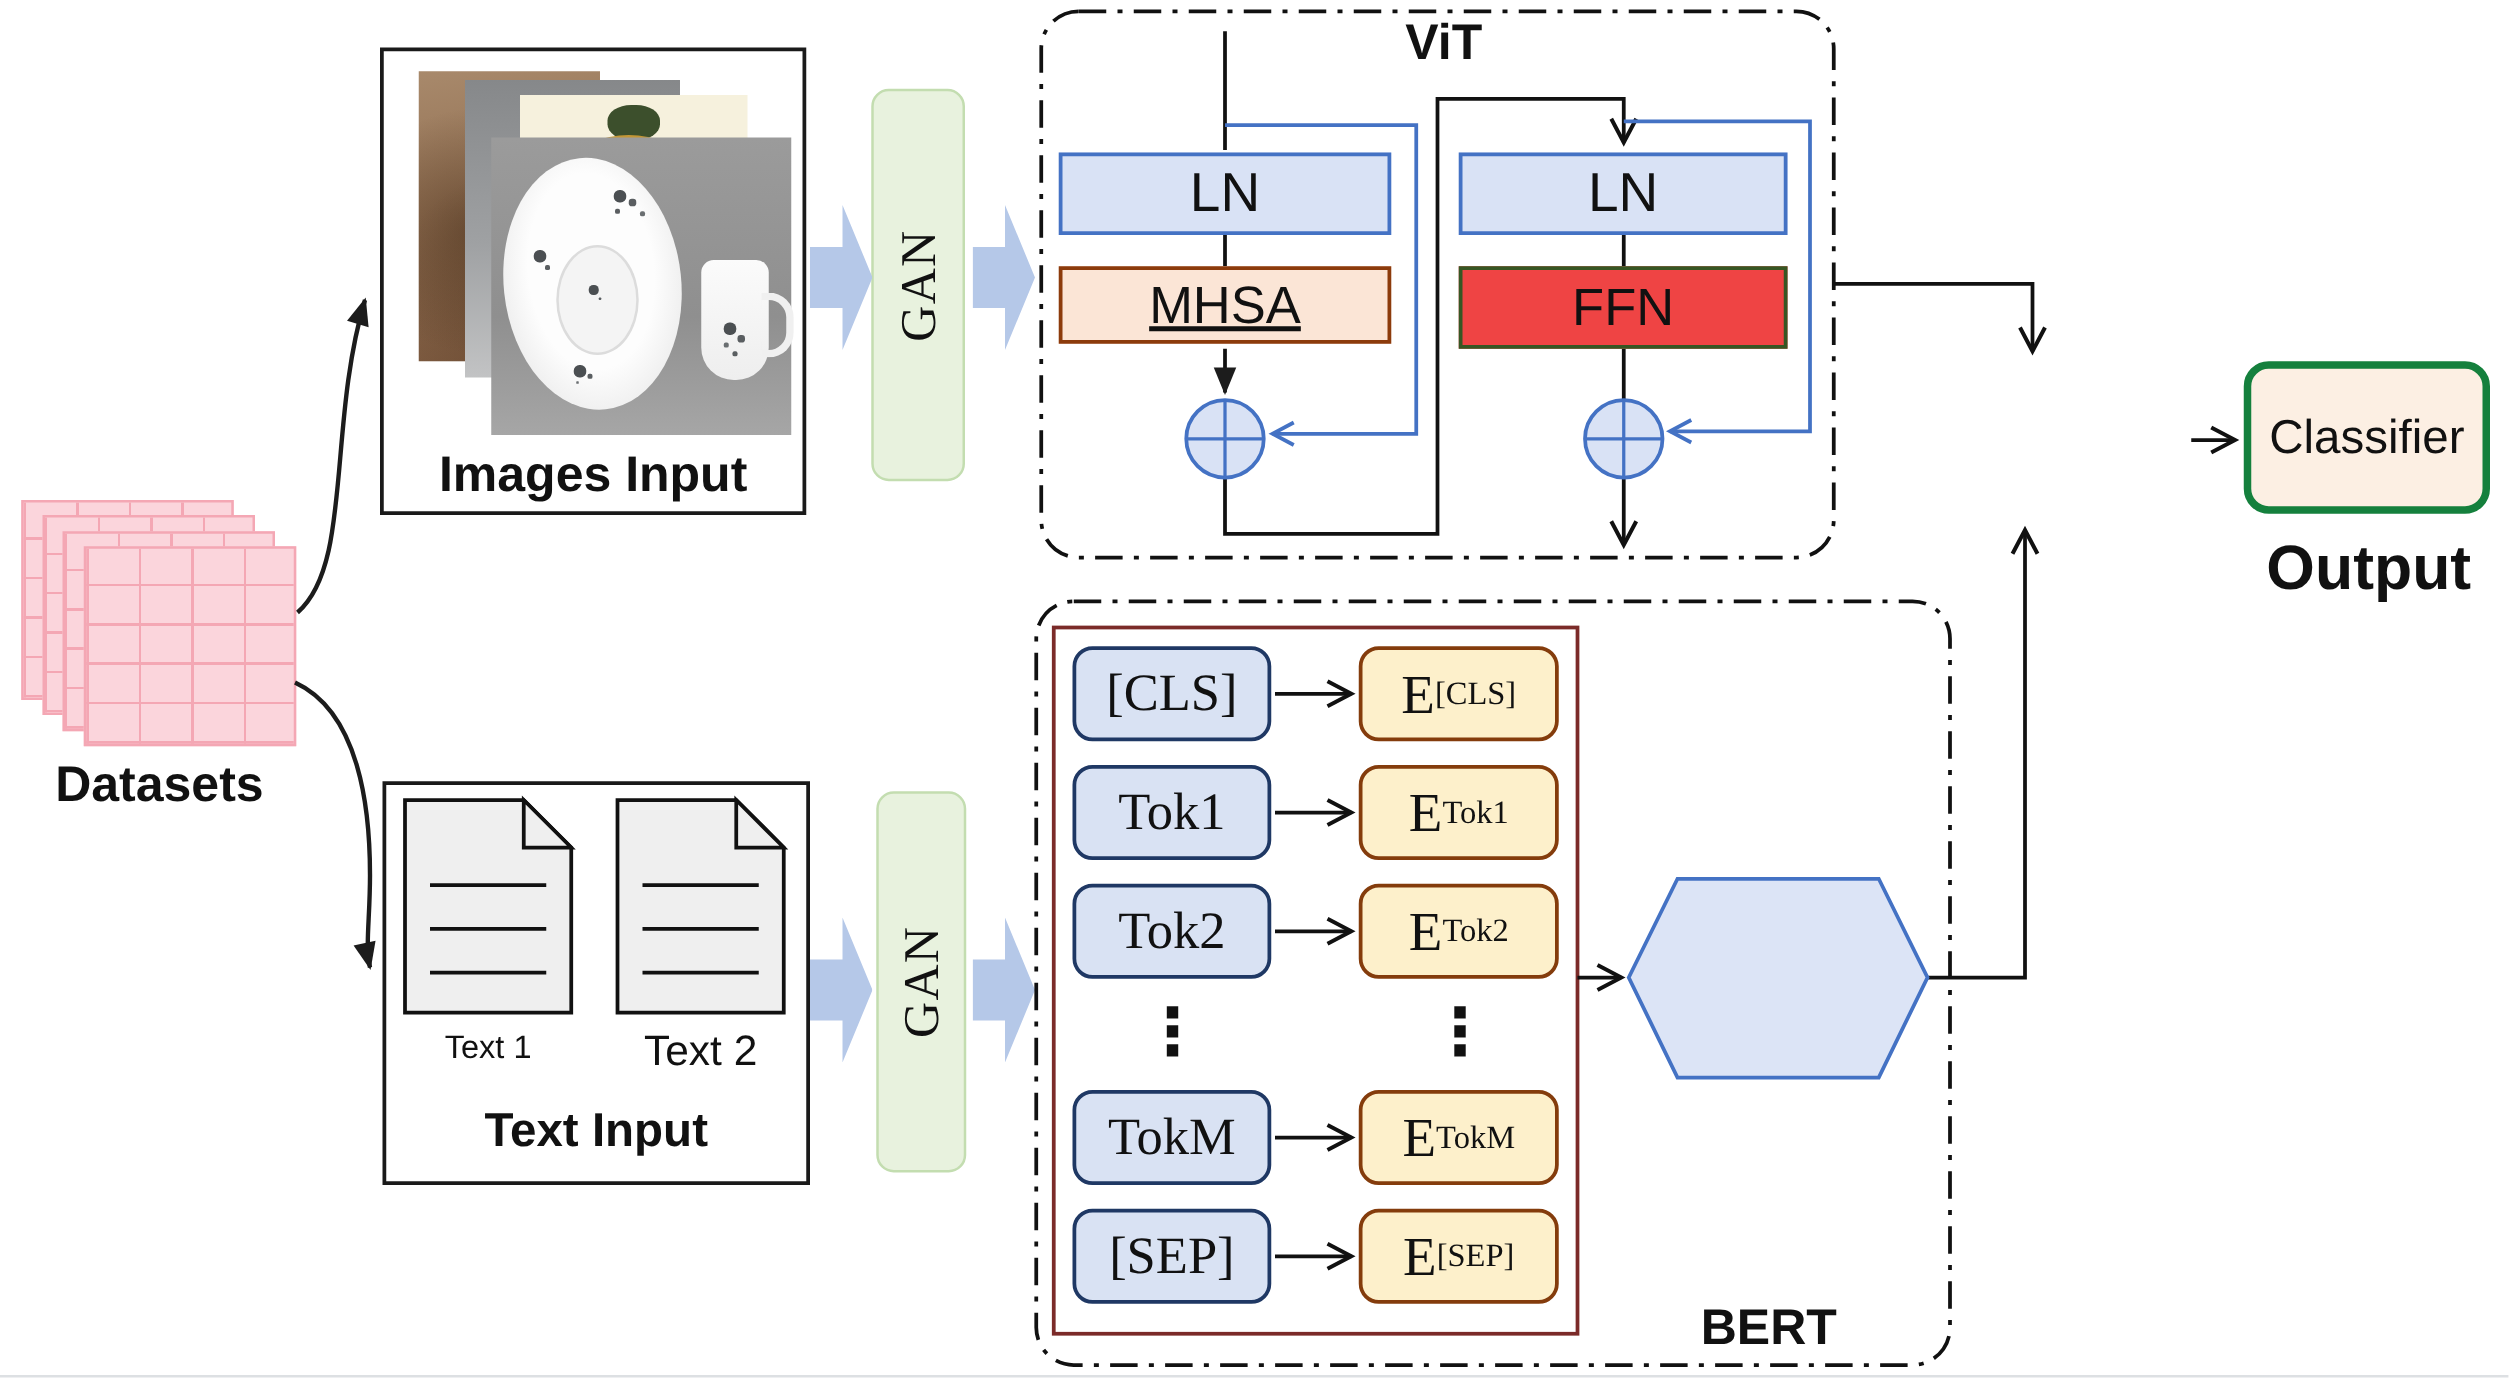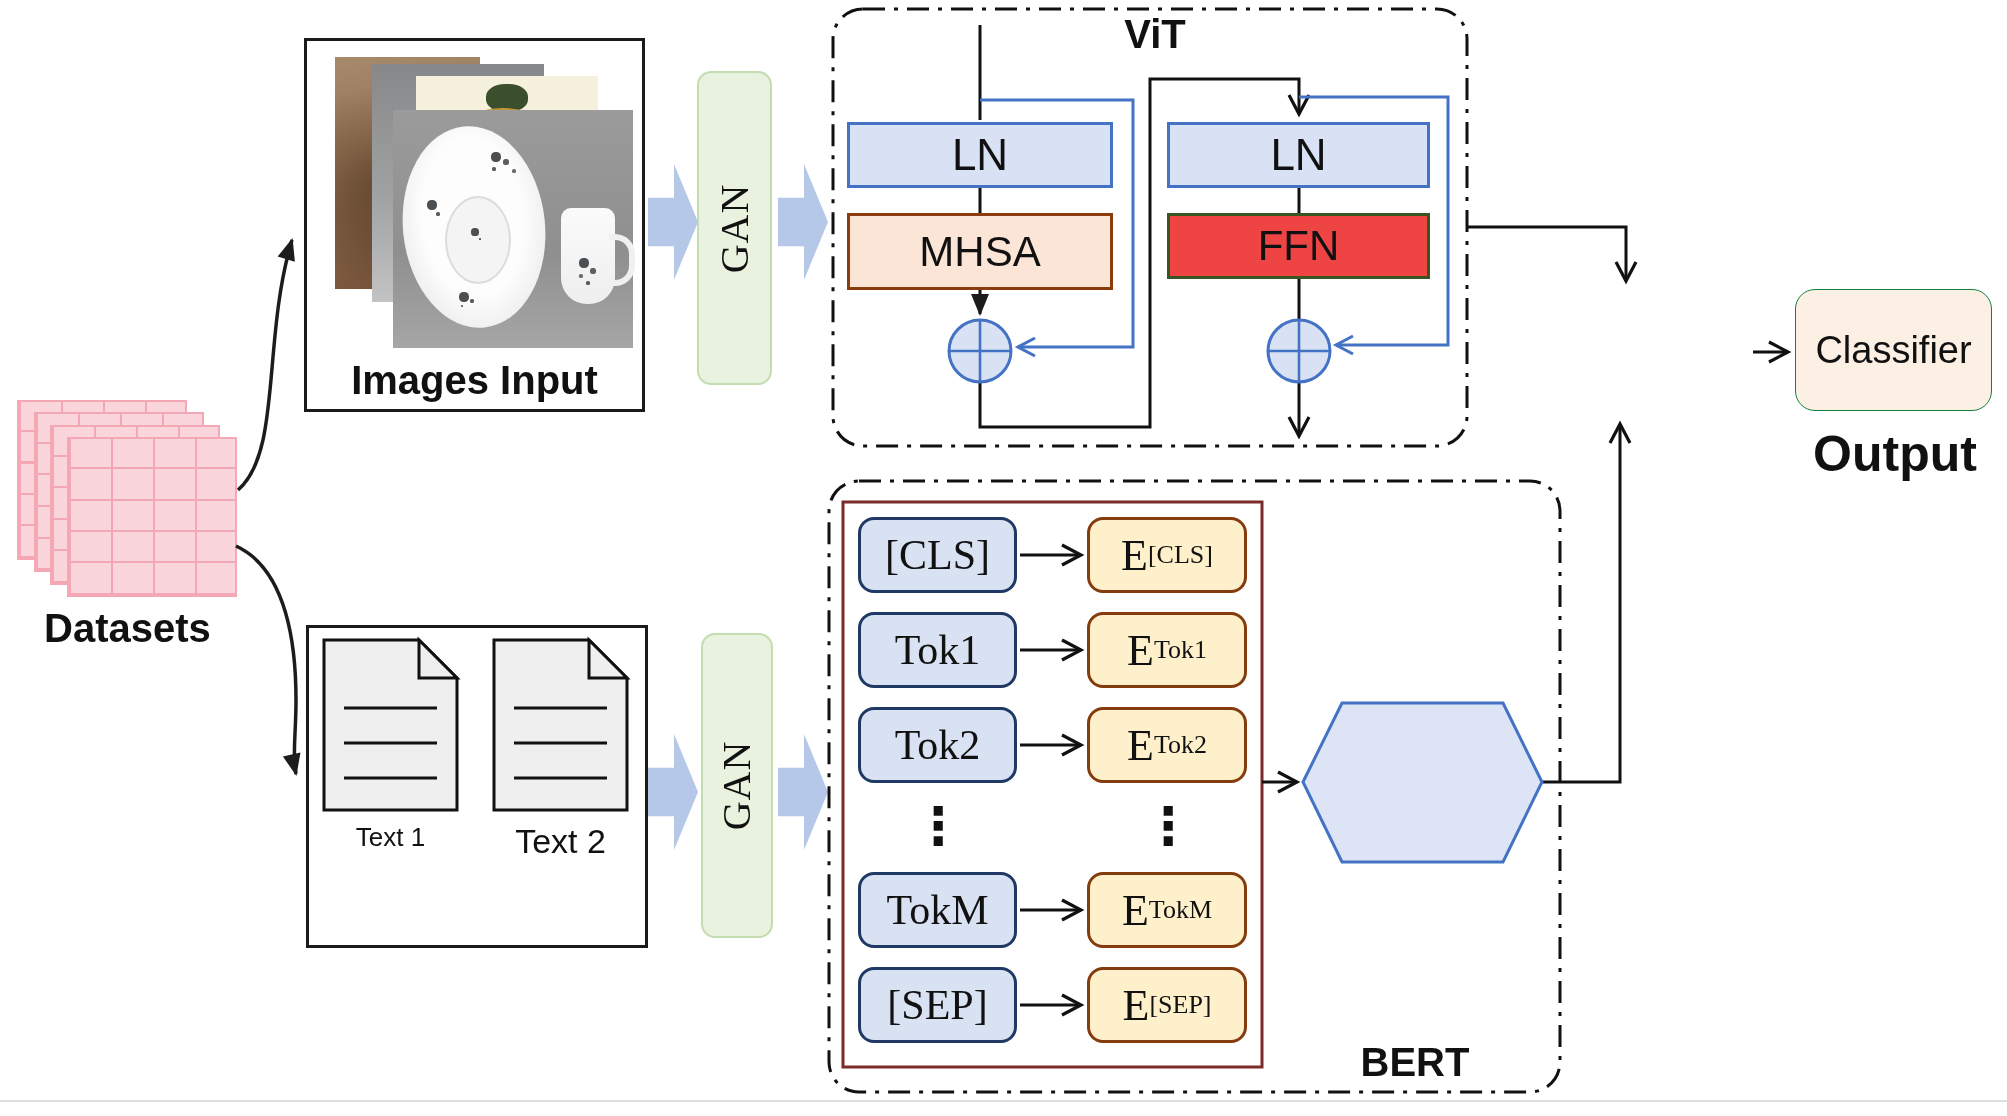--- a/index.html
+++ b/index.html
@@ -15,21 +15,21 @@
   .ffn-box{background:#ef4444;border:3px solid #375623;font-size:42px;}
   .gan-box{background:#e8f2de;border:2px solid #c3ddb0;border-radius:14px;}
   .gan-box span{transform:rotate(-90deg);font-family:"Liberation Serif","DejaVu Serif",serif;font-size:40px;letter-spacing:1px;}
   .frame{background:#ffffff;border:3px solid #1a1a1a;}
   .token-box{background:#d9e2f3;border:3px solid #1f3864;border-radius:16px;
              font-family:"Liberation Serif","DejaVu Serif",serif;font-size:42px;}
   .embed-box{background:#fdf0cb;border:3px solid #843c0c;border-radius:16px;
              font-family:"Liberation Serif","DejaVu Serif",serif;font-size:44px;}
   .embed-box sub{font-size:26px;line-height:0;}
   .mf-box{background:#d8f1ec;border:3px solid #1f3864;border-radius:20px;font-size:38px;line-height:1.25;text-align:center;}
-  .cls-box{background:#fcefe3;border:1px solid #15803d;border-radius:20px;font-size:38px;}
+  .cls-box{background:#fcefe3;border:6px solid #15803d;border-radius:20px;font-size:38px;}
   
   .flow-arrow{position:absolute;width:50px;height:116px;background:#b5c8e8;
     clip-path:polygon(0 29%,52% 29%,52% 0,100% 50%,52% 100%,52% 71%,0 71%);}
   
   .grid{position:absolute;width:170px;height:160px;background:#fbd5dc;border:2px solid #f4a7b4;box-sizing:border-box;
     background-image:repeating-linear-gradient(90deg,#f4a7b4 0 2px,transparent 2px 42px),
                      repeating-linear-gradient(0deg,#f4a7b4 0 2px,transparent 2px 31.5px);}
   
   .photo{position:absolute;}
   .dots{position:absolute;font-family:"DejaVu Sans",sans-serif;font-size:52px;font-weight:bold;line-height:1;color:#111;text-align:center;}
@@ -72,20 +72,21 @@
     <div class="floral" style="left:34px;top:90px;box-shadow:6px 9px 0 -3px #5a5e61;"></div>
     <div class="floral" style="left:78px;top:118px;width:8px;height:8px;box-shadow:5px 7px 0 -3px #5a5e61;"></div>
     <div class="floral" style="left:66px;top:182px;box-shadow:8px 4px 0 -3px #5a5e61,-2px 9px 0 -4px #6a6e71;"></div>
     <div class="floral" style="left:186px;top:148px;box-shadow:9px 8px 0 -2px #5a5e61,-3px 13px 0 -3px #6a6e71,4px 20px 0 -3px #5a5e61;"></div>
   </div>
   <div class="lbl bold" style="left:304px;top:358px;width:341px;font-size:40px;">Images Input</div>
 
   <div class="box frame" style="left:306px;top:625px;width:342px;height:323px;"></div>
   <div class="lbl" style="left:324px;top:822px;width:133px;font-size:26px;">Text 1</div>
   <div class="lbl" style="left:494px;top:822px;width:133px;font-size:34px;">Text 2</div>
+  <div class="lbl bold" style="left:306px;top:884px;width:342px;font-size:38px;">Text Input</div>
 
   <div class="box gan-box" style="left:697px;top:71px;width:75px;height:314px;">
     <span>GAN</span>
   </div>
   <div class="box gan-box" style="left:701px;top:633px;width:72px;height:305px;">
     <span>GAN</span>
   </div>
 
   <div class="flow-arrow" style="left:648px;top:164px;"></div>
   <div class="flow-arrow" style="left:778px;top:164px;"></div>
@@ -154,21 +155,21 @@
     </g>
     <g>
       <path d="M494,640 H589 L627,678 V810 H494 Z" fill="#efefef" stroke="#111" stroke-width="3"></path>
       <path d="M589,640 V678 H627 Z" fill="#efefef" stroke="#111" stroke-width="3"></path>
       <path d="M514,708 H607 M514,743 H607 M514,778 H607" stroke="#111" stroke-width="3"></path>
     </g>
   </svg>
 
   <div class="lbl bold" style="left:1100px;top:12px;width:110px;font-size:40px;">ViT</div>
   <div class="box ln-box" style="left:847px;top:122px;width:266px;height:66px;">LN</div>
-  <div class="box mhsa-box" style="left:847px;top:213px;width:266px;height:77px;">MHSA</div>
+  <div class="box mhsa-box" style="left:847px;top:213px;width:266px;height:62px;text-decoration:underline;">MHSA</div>
   <div class="box ln-box" style="left:1167px;top:122px;width:263px;height:66px;">LN</div>
   <div class="box ffn-box" style="left:1167px;top:213px;width:263px;height:66px;">FFN</div>
 
   <div class="box token-box" style="left:858px;top:517px;width:159px;height:76px;">[CLS]</div>
   <div class="box token-box" style="left:858px;top:612px;width:159px;height:76px;">Tok1</div>
   <div class="box token-box" style="left:858px;top:707px;width:159px;height:76px;">Tok2</div>
   <div class="box token-box" style="left:858px;top:872px;width:159px;height:76px;">TokM</div>
   <div class="box token-box" style="left:858px;top:967px;width:159px;height:76px;">[SEP]</div>
 
   <div class="box embed-box" style="left:1087px;top:517px;width:160px;height:76px;">

